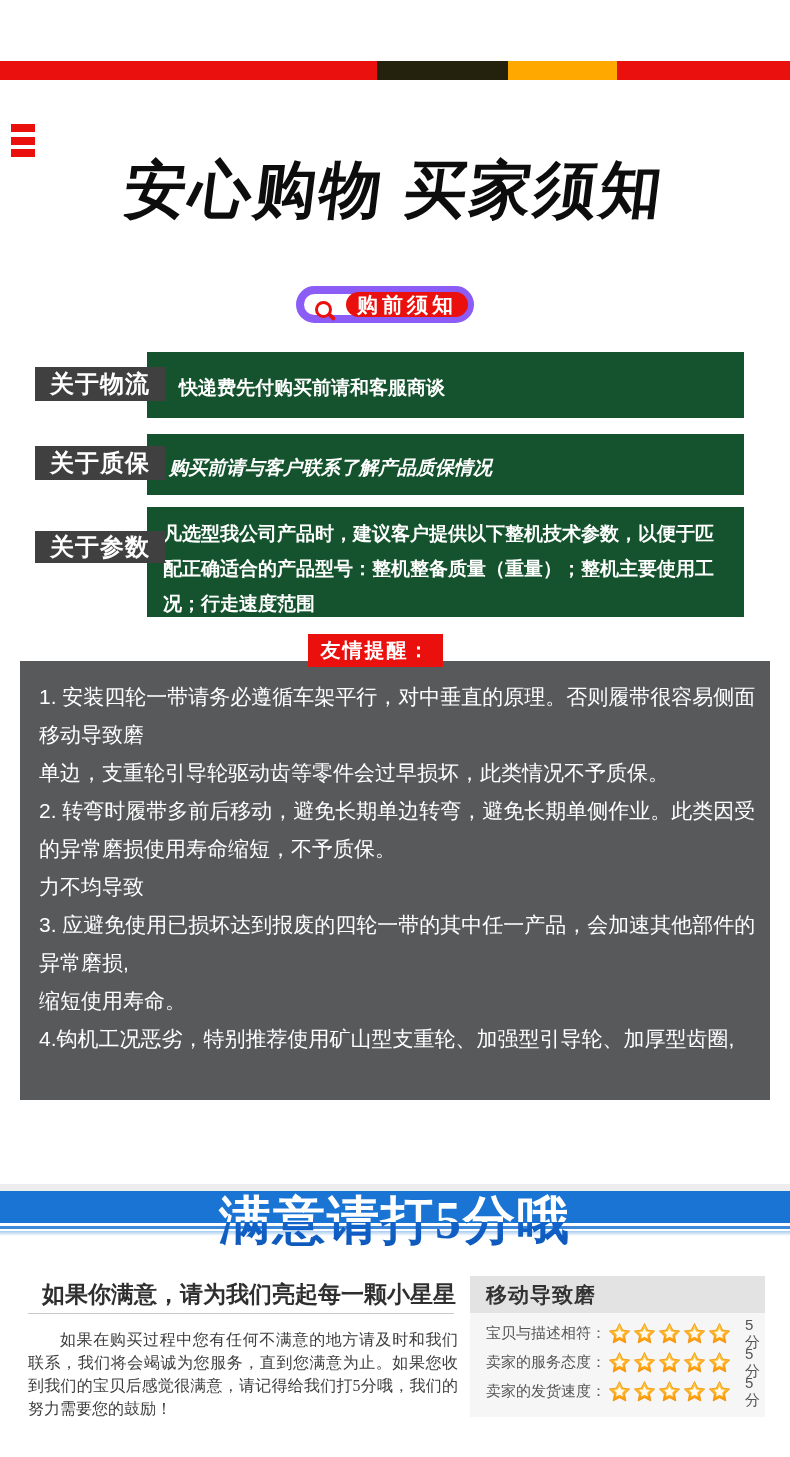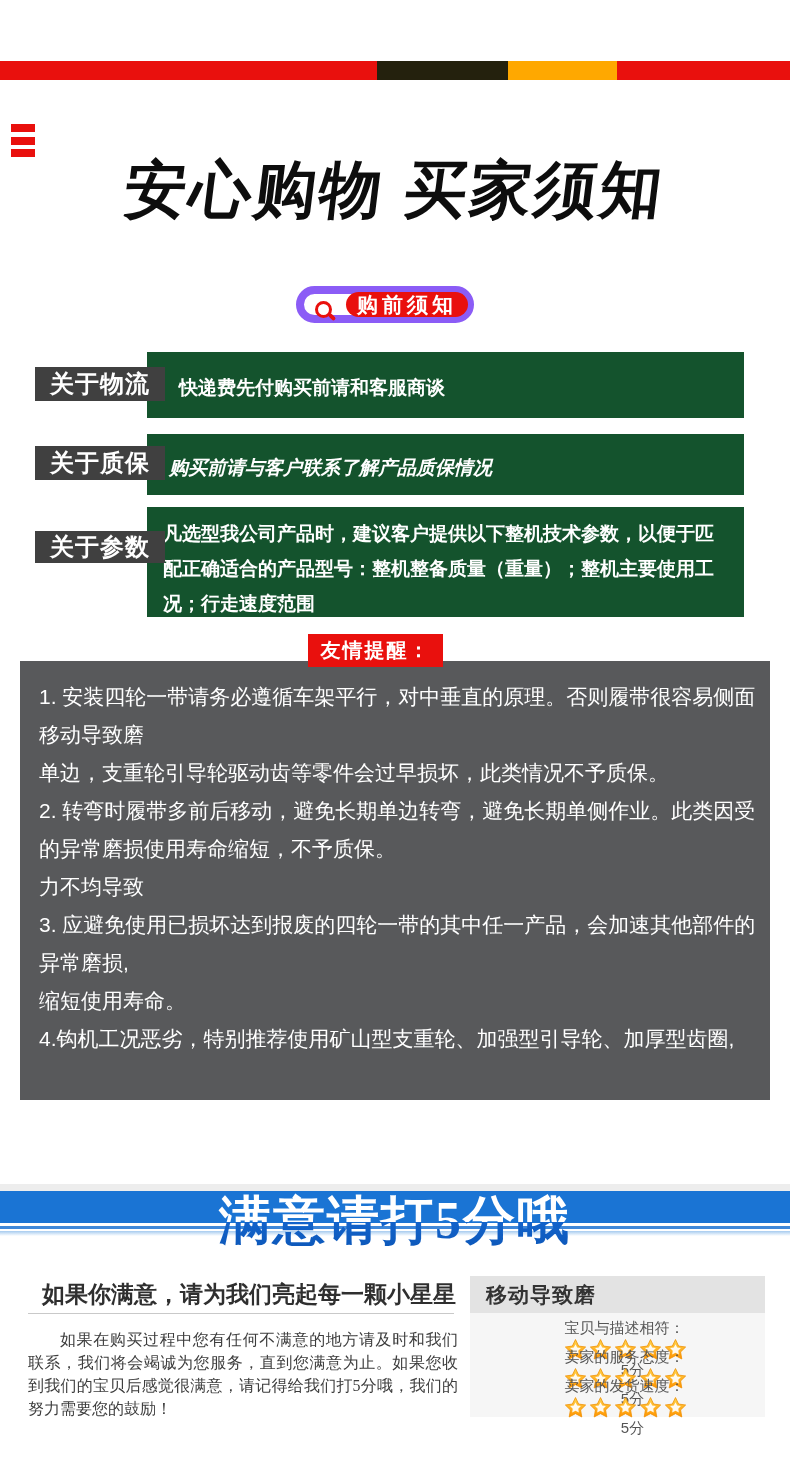--- a/index.html
+++ b/index.html
@@ -71,21 +71,21 @@
   .foot-divider{position:absolute;left:28px;top:1313px;width:426px;height:1px;background:#c9c9c9;}
   .foot-paragraph{position:absolute;left:28px;top:1328px;width:430px;
     font-family:"Liberation Serif","DejaVu Serif",serif;font-size:16px;color:#3d3d3d;
     line-height:23px;text-indent:2em;text-align:justify;}
 
   
   .ratings-panel{position:absolute;left:470px;top:1276px;width:295px;height:141px;background:#f6f6f6;}
   .ratings-header{height:37px;background:#e3e3e3;display:flex;align-items:center;}
   .ratings-title{font-size:21px;font-weight:bold;color:#333333;margin-left:16px;letter-spacing:1px;}
   .rating-rows{padding-top:6px;}
-  .rating-row{display:flex;align-items:center;height:29px;padding-left:16px;flex-direction:column;}
+  .rating-row{display:flex;align-items:center;height:29px;padding-left:16px;}
   .rating-label{font-size:15px;color:#555555;width:122px;flex:none;}
   .stars{display:flex;align-items:center;gap:2px;flex:none;}
   .star{width:23px;height:23px;display:block;}
   .rating-score{font-size:15px;color:#555555;margin-left:14px;}
 </style>
 </head>
 <body>
 
 <div class="page">
 

